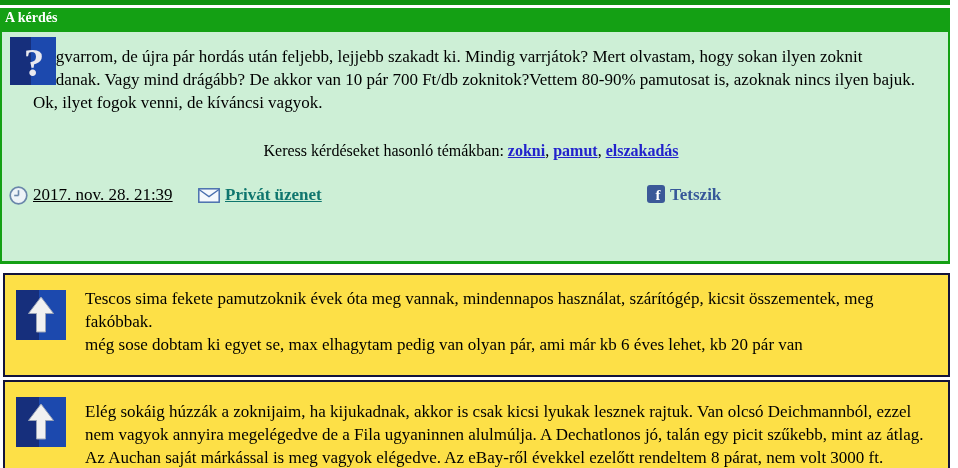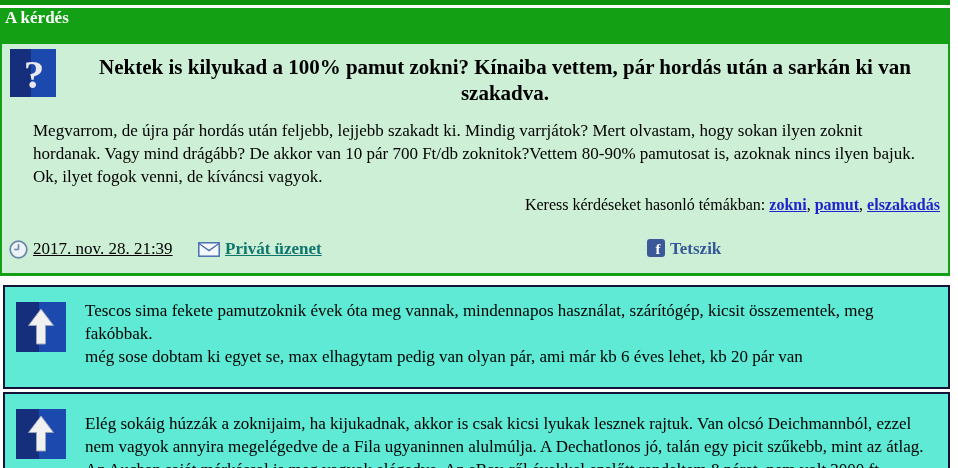--- a/index.html
+++ b/index.html
@@ -10,56 +10,56 @@
     font-family: "Liberation Serif", serif;
     color: #000;
   }
   .top-strip { width: 950px; height: 5px; background: #0f930f; }
   .gap-thin { height: 3px; }
 
   
   .qbox { width: 950px; }
   .qbar {
     background: #14a014; color: #ffffff;
-    font-weight: bold; font-size: 17px;
-    height: 36px; line-height: 19px; padding-left: 5px;
+    font-weight: bold; font-size: 14px;
+    height: 24px; line-height: 19px; padding-left: 5px;
   }
   .qcontent {
     background: #cdefd6;
     border-left: 2px solid #14a014;
     border-right: 2px solid #14a014;
     border-bottom: 3px solid #14a014;
     height: 232px; position: relative;
   }
   .q-icon { position: absolute; left: 8px; top: 5px; width: 46px; height: 48px; }
   .q-title {
     margin: 0; padding: 10px 15px 0 75px;
     text-align: center; font-size: 21px; font-weight: bold; line-height: 26px;
   }
   .q-body {
     margin: 0; padding: 13px 18px 0 31px;
     font-size: 17px; line-height: 23px;
   }
   .q-tags {
-    margin-top: 8px; padding-right: 8px;
-    text-align: right; font-size: 16px;
+    margin-top: 28px; padding-right: 8px;
+    text-align: center; font-size: 16px;
   }
   .q-tags a { color: #2222cc; font-weight: bold; text-decoration: underline; cursor: pointer; }
   .q-footer { position: relative; height: 30px; margin-top: 22px; font-size: 17px; }
   .f-clock    { position: absolute; left: 7px;   top: 4px; }
   .f-date     { position: absolute; left: 31px;  top: 3px; text-decoration: underline; }
   .f-env      { position: absolute; left: 196px; top: 6px; cursor: pointer; }
   .f-pm       { position: absolute; left: 223px; top: 3px; color: #0f766e; font-weight: bold; text-decoration: underline; cursor: pointer; }
   .f-fb       { position: absolute; left: 645px; top: 3px; cursor: pointer; }
   .f-like     { position: absolute; left: 668px; top: 3px; color: #365899; font-weight: bold; cursor: pointer; }
 
   
   .answer {
     margin-left: 3px; width: 947px;
-    background: #5eead4;
+    background: #fde047;
     border: 2px solid #13133a;
     position: relative;
   }
   .answer-1 { margin-top: 9px; height: 104px; }
   .answer-2 { margin-top: 3px; height: 96px; }
   .a-icon { position: absolute; left: 11px; top: 15px; width: 50px; height: 50px; }
   .a-text {
     margin: 0; padding: 12px 15px 0 80px;
     font-size: 17px; line-height: 23px;
     white-space: pre-line;
@@ -75,21 +75,20 @@
 <div class="qbox">
   <div class="qbar">A kérdés</div>
   <div class="qcontent">
 
     <svg class="q-icon" viewBox="0 0 46 48" aria-hidden="true">
       <rect width="46" height="48" fill="#1c49ae"></rect>
       <rect width="21" height="48" fill="#162f7c"></rect>
       <text x="24" y="39" font-size="41" font-weight="bold" fill="#e9e9ef" text-anchor="middle" font-family="Liberation Serif, serif">?</text>
     </svg>
 
-    <h1 class="q-title">Nektek is kilyukad a 100% pamut zokni? Kínaiba vettem, pár hordás után a sarkán ki van szakadva.</h1>
 
     <p class="q-body">Megvarrom, de újra pár hordás után feljebb, lejjebb szakadt ki. Mindig varrjátok? Mert olvastam, hogy sokan ilyen zoknit hordanak. Vagy mind drágább? De akkor van 10 pár 700 Ft/db zoknitok?Vettem 80-90% pamutosat is, azoknak nincs ilyen bajuk. Ok, ilyet fogok venni, de kíváncsi vagyok.</p>
 
     <div class="q-tags">
       <span>Keress kérdéseket hasonló témákban:</span>
       <a>zokni</a><span>, </span><a>pamut</a><span>, </span><a>elszakadás</a>
     </div>
 
     <div class="q-footer">
       <svg class="f-clock" width="19" height="19" viewBox="0 0 19 19" aria-hidden="true">

